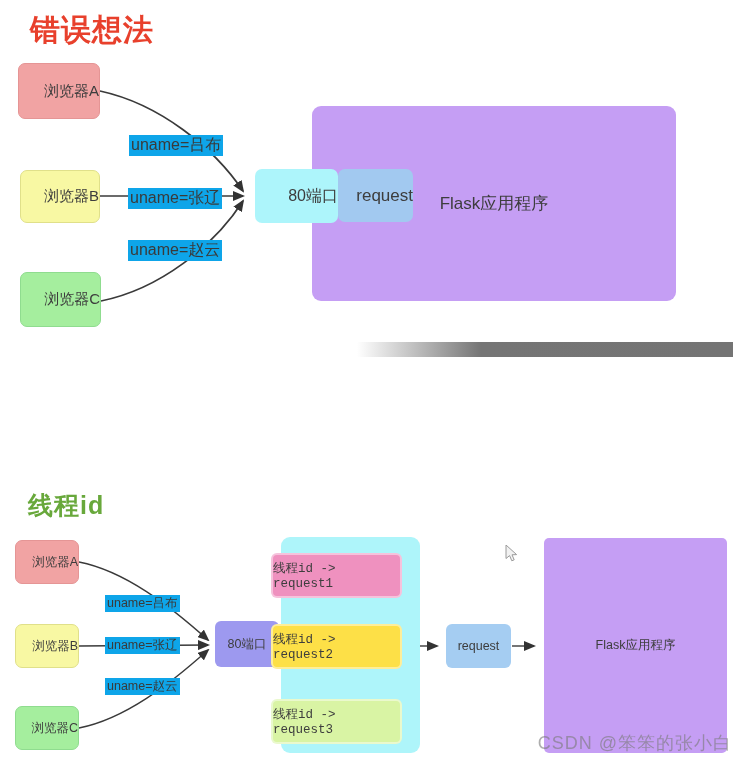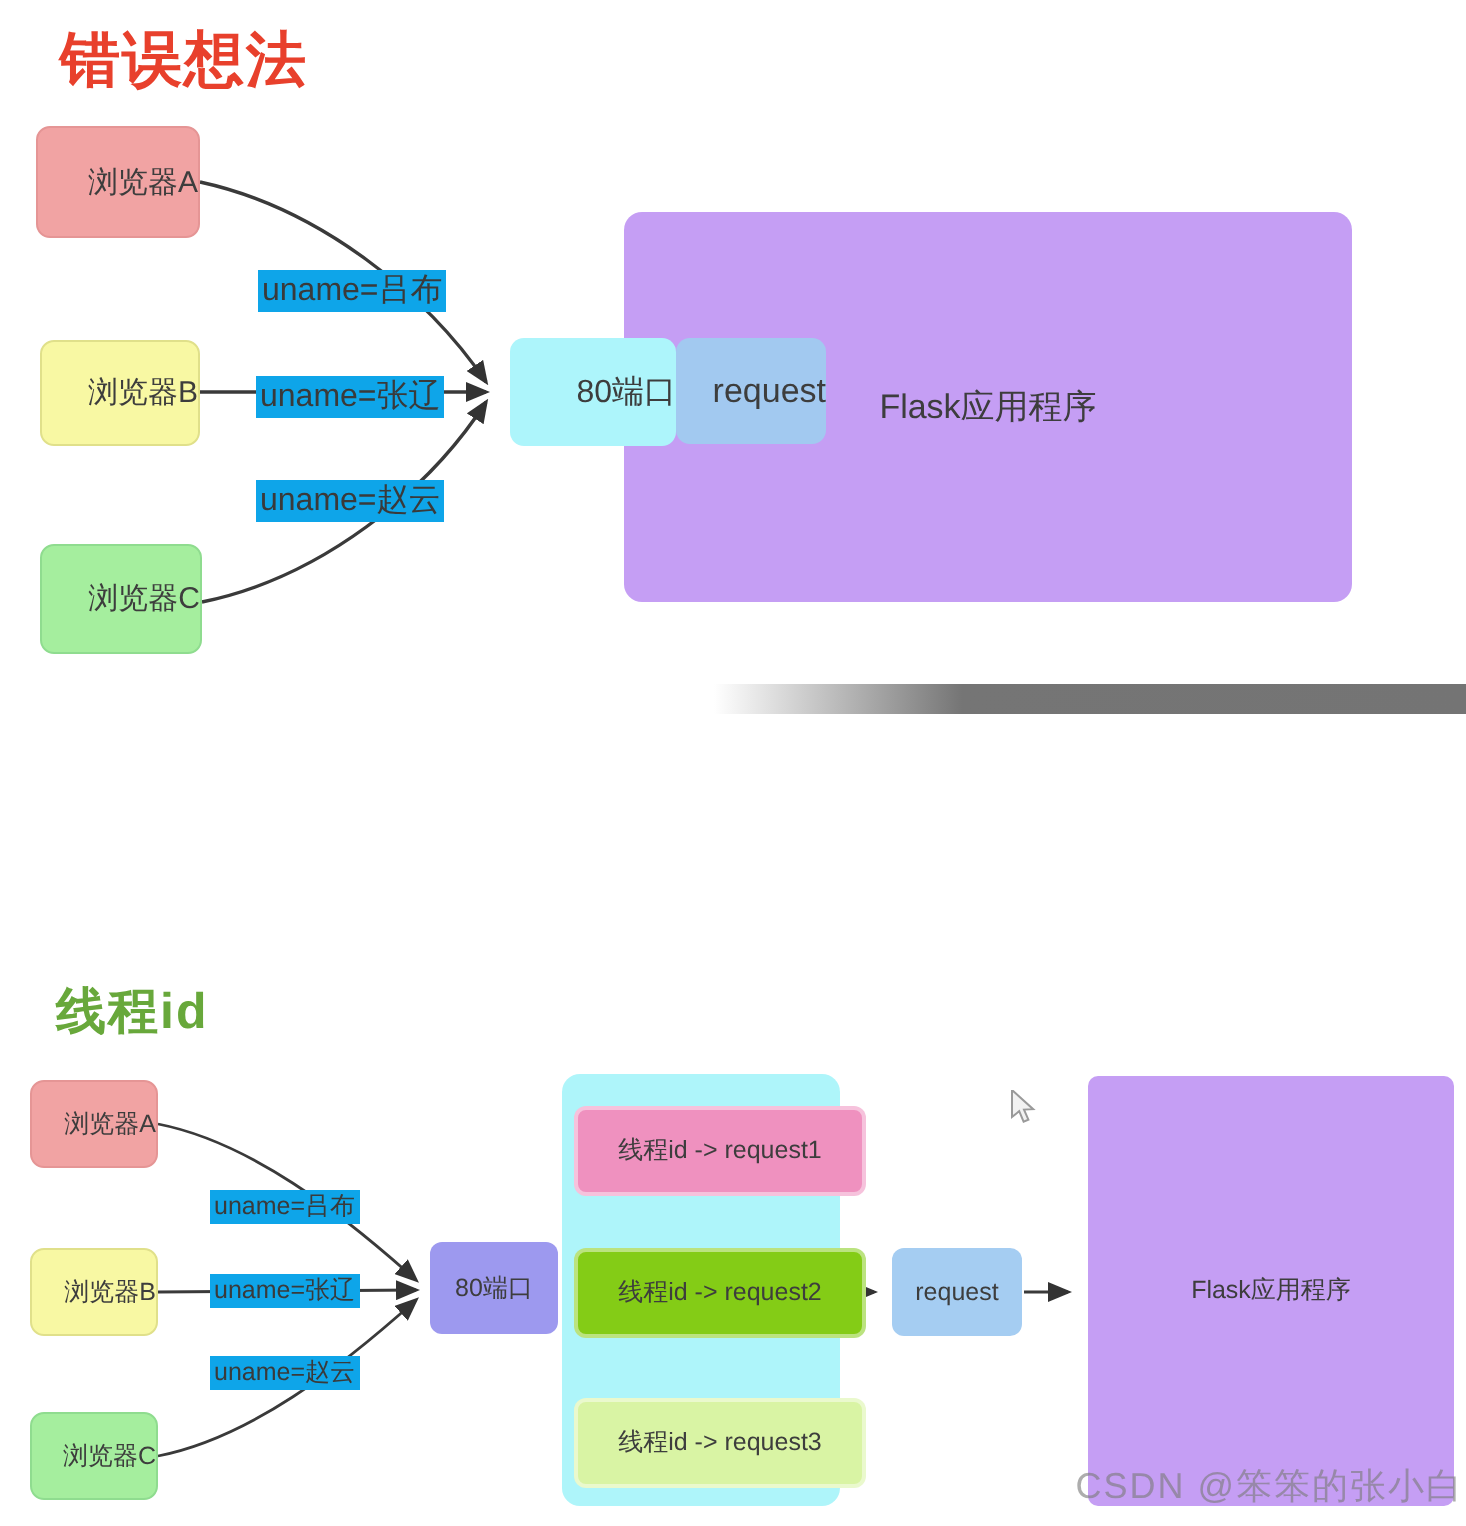--- a/index.html
+++ b/index.html
@@ -25,22 +25,22 @@
   .u1{left:129px;top:135px;}.u2{left:128px;top:188px;}.u3{left:128px;top:240px;}
   .u4{left:105px;top:595px;}.u5{left:105px;top:637px;}.u6{left:105px;top:678px;}
   .divider{position:absolute;left:357px;top:342px;width:376px;height:15px;z-index:2;
            background:linear-gradient(90deg,#ffffff 0%,#757575 33%,#747474 100%);}
   
   .r-browser-a{left:15px;top:540px;width:64px;height:44px;font-size:12.5px;border:1px solid #e59595;}
   .r-browser-b{left:15px;top:624px;width:64px;height:44px;font-size:12.5px;border:1px solid #e0e08a;}
   .r-browser-c{left:15px;top:706px;width:64px;height:44px;font-size:12.5px;border:1px solid #8fdc8f;}
   .r-port{left:215px;top:621px;width:64px;height:46px;font-size:12.5px;border-radius:6px;}
   .r-threadbox{left:281px;top:537px;width:139px;height:216px;border-radius:9px;z-index:2;}
-  .thread{left:287px;width:146px;height:45px;font-size:12.5px;z-index:3;border-radius:6px;
-          border:2px solid rgba(255,255,255,0.45);}
+  .thread{left:271px;width:131px;height:45px;font-size:12.5px;z-index:3;border-radius:6px;
+          border:2px solid rgba(255,255,255,0.45);font-family:Liberation Mono, monospace;}
   .th1{top:553px;}.th2{top:624px;}.th3{top:699px;}
   .r-request{left:446px;top:624px;width:65px;height:44px;font-size:12.5px;border-radius:6px;}
   .r-flask{left:544px;top:538px;width:183px;height:215px;font-size:12.5px;border-radius:5px;}
   .watermark{position:absolute;right:1px;top:731px;font-size:18px;z-index:5;
              color:rgba(122,122,122,0.62);letter-spacing:1px;white-space:nowrap;}
   .cursor{position:absolute;left:505px;top:545px;z-index:6;}
 </style>
 </head>
 <body>
 
@@ -110,21 +110,21 @@
 
   <div class="box r-port" style="background: rgb(157, 153, 239);">
     <span>80端口</span>
   </div>
 
   <div class="box r-threadbox" style="background: rgb(174, 245, 250);"></div>
 
   <div class="box thread th1" style="background: rgb(239, 145, 191);">
     <span>线程id -&gt; request1</span>
   </div>
-  <div class="box thread th2" style="background: #84cc16;">
+  <div class="box thread th2" style="background: #fde047;">
     <span>线程id -&gt; request2</span>
   </div>
   <div class="box thread th3" style="background: rgb(217, 244, 164);">
     <span>线程id -&gt; request3</span>
   </div>
 
   <div class="box r-request" style="background: rgb(165, 205, 242);">
     <span>request</span>
   </div>
 

